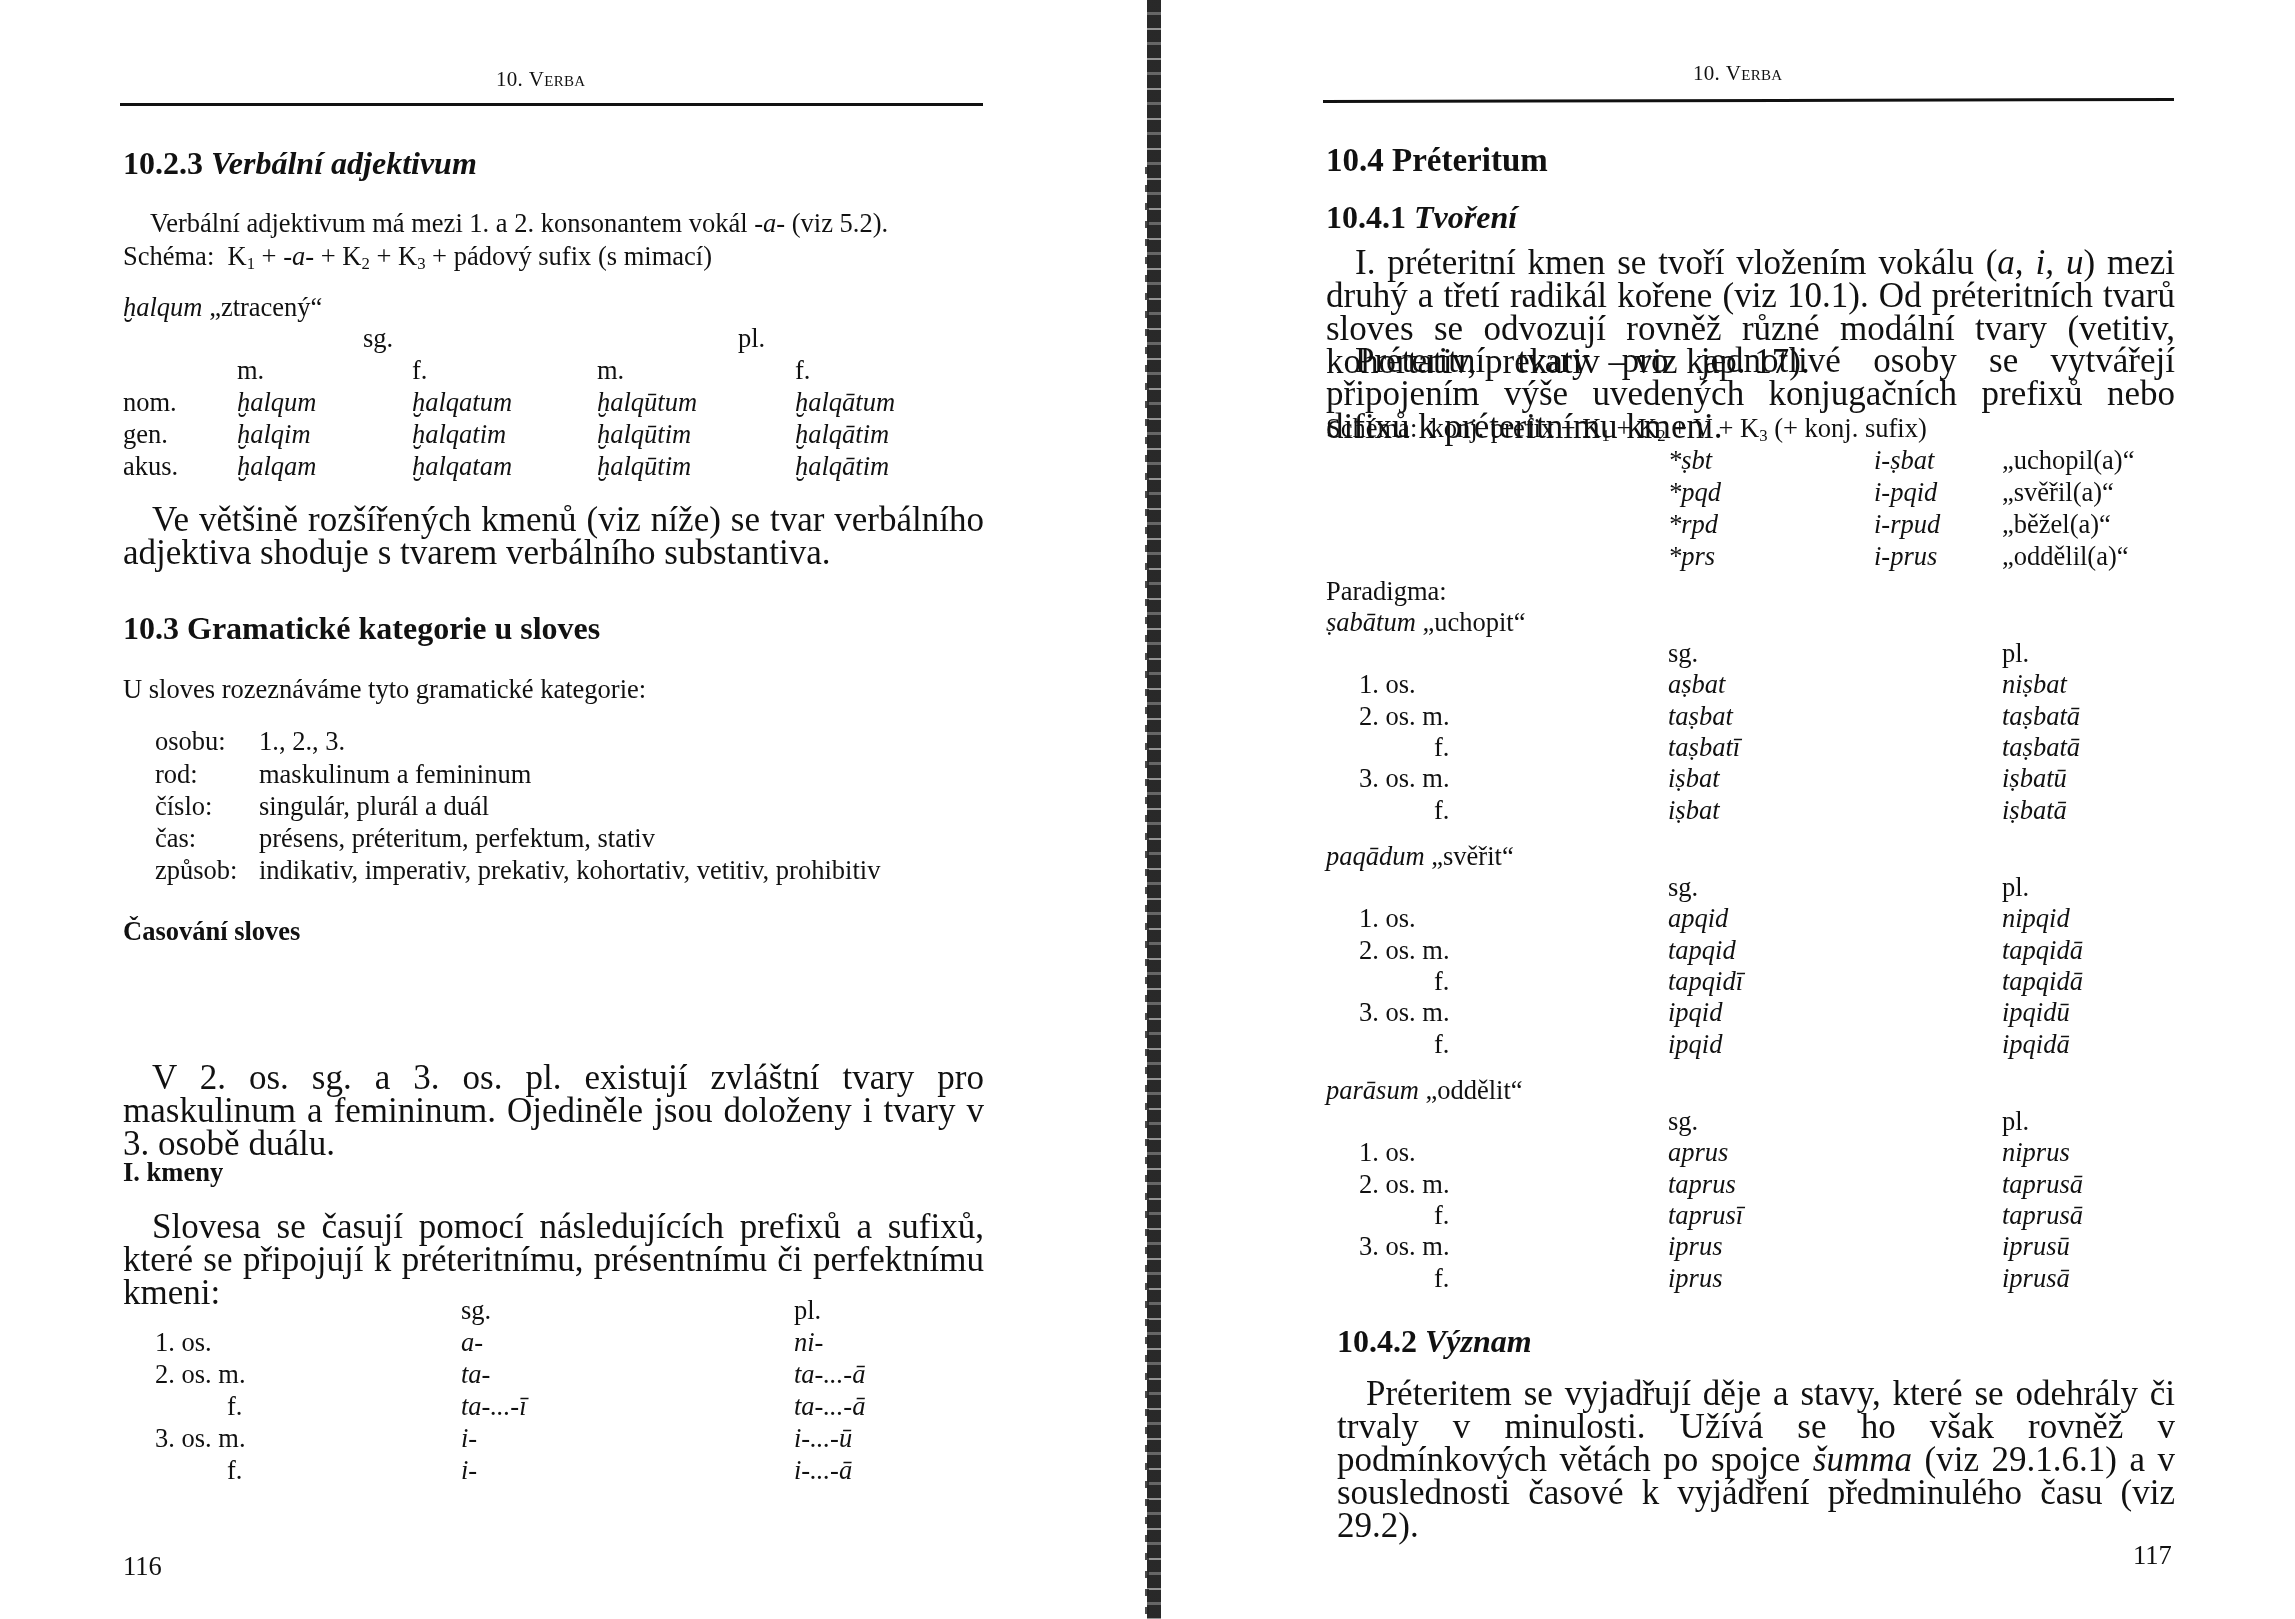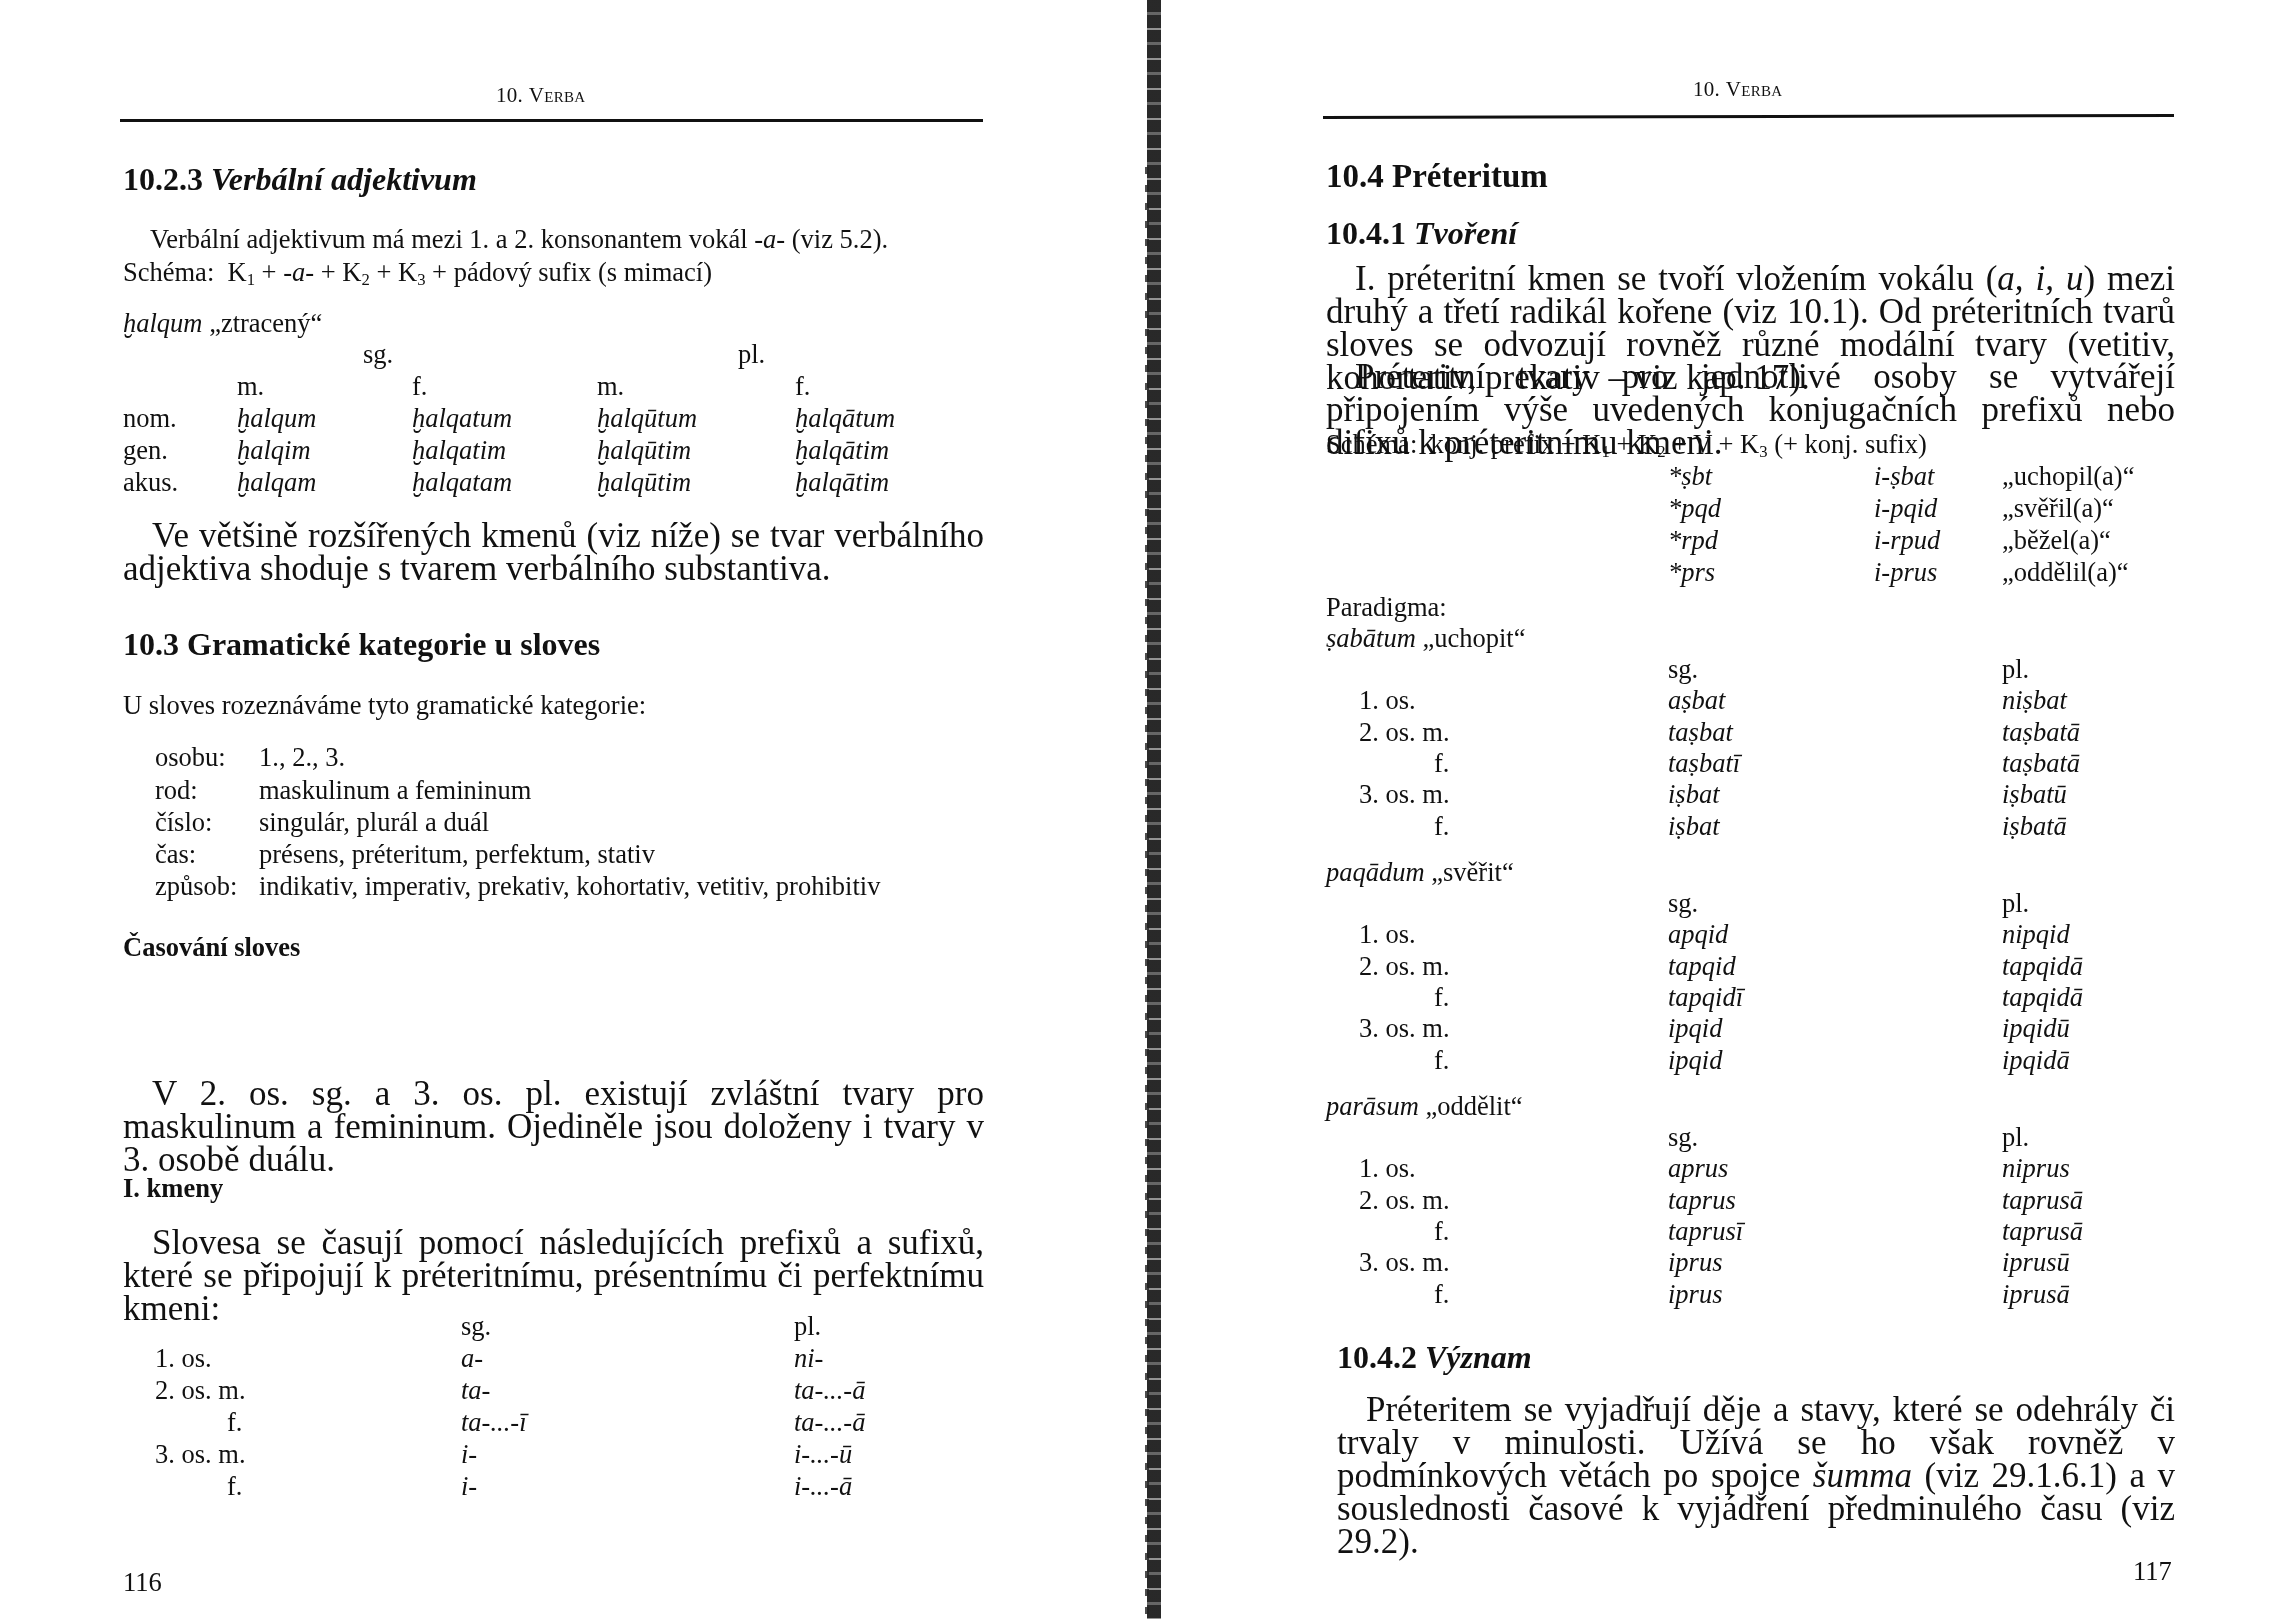--- a/index.html
+++ b/index.html
@@ -1,18 +1,18 @@
 <!DOCTYPE html>
 <html style="font-size:11px"><head>
 <meta charset="utf-8">
 <style>
   html, body { margin:0; padding:0; background:#ffffff; }
   body { width:2295px; height:1619px; position:relative; overflow:hidden;
          font-family:"Liberation Serif", "DejaVu Serif", serif; color:#111; }
-  .page { position:absolute; top:16px; height:1332px; }
+  .page { position:absolute; top:0; height:1332px; }
   #left-page { left:0; width:1142px; }
   #right-page { left:1163px; width:1133px; }
   .abs { position:absolute; white-space:nowrap; }
   .runhead { font-size:21px; letter-spacing:0.3px; }
   .runhead .sc { font-size:16.7px; }
   .rule { position:absolute; height:2.8px; background:#111; }
   .h-sec { font-weight:bold; font-size:35px;text-align:right; }
   .h-sub { font-weight:bold; font-size:32px; }
   .h-sub i { font-style:italic; }
   .h-small { font-weight:bold; font-size:26.5px; }

